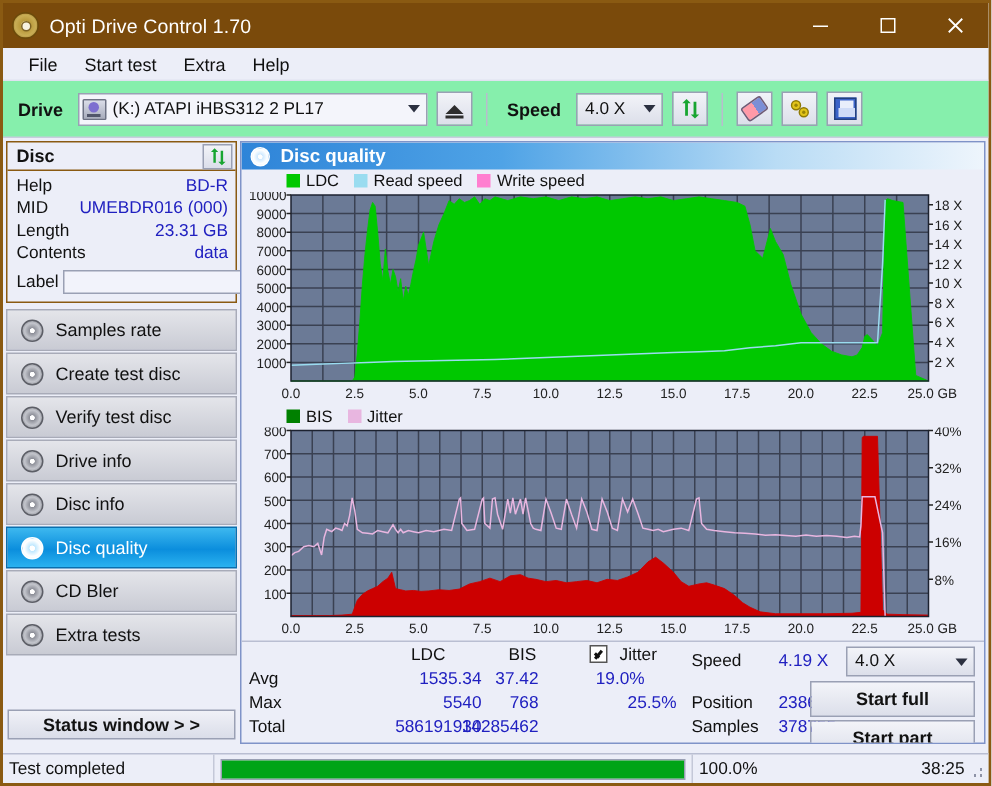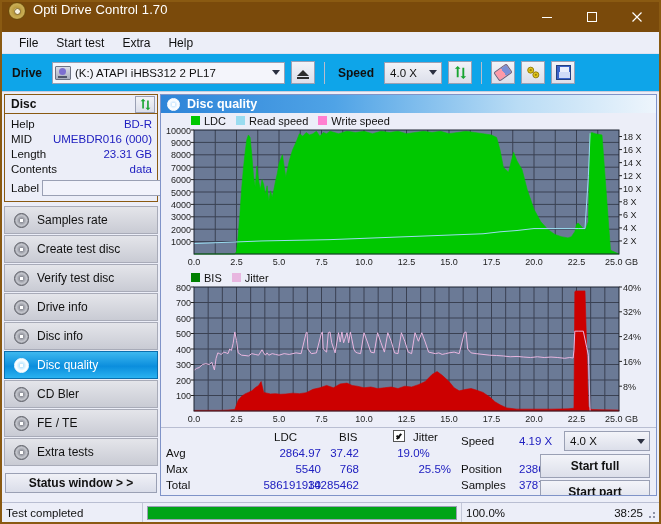--- a/index.html
+++ b/index.html
@@ -15,21 +15,21 @@
     width: 661px; height: 524px;
     background: #eceef8;
     border: 2px solid #8a5a12;
     overflow: hidden;
   }
 
   
   .titlebar {
     height: 30px;
     background: #7a4a0b;
-    display: flex; 
+    display: flex; align-items: center;
     padding-left: 6px;
     color: #ffffff;
   }
   .title-icon {
     width: 18px; height: 18px;
     border-radius: 50%;
     background: radial-gradient(circle at 50% 50%, #fdf7d8 0%, #e8d9a0 22%, #b99a3c 30%, #c9ad55 60%, #8a6a1e 100%);
     border: 1px solid #6b4a0a;
     position: relative;
     flex: none;
@@ -61,21 +61,21 @@
     padding-left: 8px;
     font-size: 12px;
     color: #101010;
     border-bottom: 1px solid #dfe2f0;
   }
   .menuitem { padding: 2px 9px; white-space: nowrap; }
 
   
   .toolbar {
     height: 38px;
-    background: #0ea5e9;
+    background: #86efac;
     display: flex; align-items: center;
     padding: 0 6px;
     gap: 6px;
     border-bottom: 1px solid #c8ccdd;
   }
   .tb-label { font-size: 12px; font-weight: bold; color: #111; padding: 0 4px; }
   .drive-combo {
     position: relative;
     width: 233px; height: 22px;
     background: #f4f5fb;
@@ -440,24 +440,20 @@
           <span class="nav-ico"></span>
           <span>Disc info</span>
         </div>
         <div class="nav-item selected">
           <span class="nav-ico"></span>
           <span>Disc quality</span>
         </div>
         <div class="nav-item">
           <span class="nav-ico"></span>
           <span>CD Bler</span>
-        </div>
-        <div class="nav-item">
-          <span class="nav-ico"></span>
-          <span>FE / TE</span>
         </div>
         <div class="nav-item">
           <span class="nav-ico"></span>
           <span>Extra tests</span>
         </div>
       </div>
 
       <div class="nav-spacer"></div>
       <div class="statuswin-btn">Status window &gt; &gt;</div>
     </div>
@@ -650,21 +646,21 @@
           </svg>
       </div>
 
       <div class="stats">
         <div class="cell hdr" style="left:113px;top:3px;">LDC</div>
         <div class="cell hdr" style="left:178px;top:3px;">BIS</div>
         <div class="cell" style="left:232px;top:2px;"><span class="chk"></span></div>
         <div class="cell hdr" style="left:252px;top:3px;">Jitter</div>
 
         <div class="cell" style="left:5px;top:19px;">Avg</div>
-        <div class="cell val" style="left:60px;top:19px;width:100px;text-align:right;">2864.97</div>
+        <div class="cell val" style="left:60px;top:19px;width:100px;text-align:right;">1535.34</div>
         <div class="cell val" style="left:128px;top:19px;width:70px;text-align:right;">37.42</div>
         <div class="cell val" style="left:215px;top:19px;width:75px;text-align:center;">19.0%</div>
 
         <div class="cell" style="left:5px;top:35px;">Max</div>
         <div class="cell val" style="left:60px;top:35px;width:100px;text-align:right;">5540</div>
         <div class="cell val" style="left:128px;top:35px;width:70px;text-align:right;">768</div>
         <div class="cell val" style="left:215px;top:35px;width:75px;text-align:right;">25.5%</div>
 
         <div class="cell" style="left:5px;top:51px;">Total</div>
         <div class="cell val" style="left:40px;top:51px;width:120px;text-align:right;">586191930</div>

